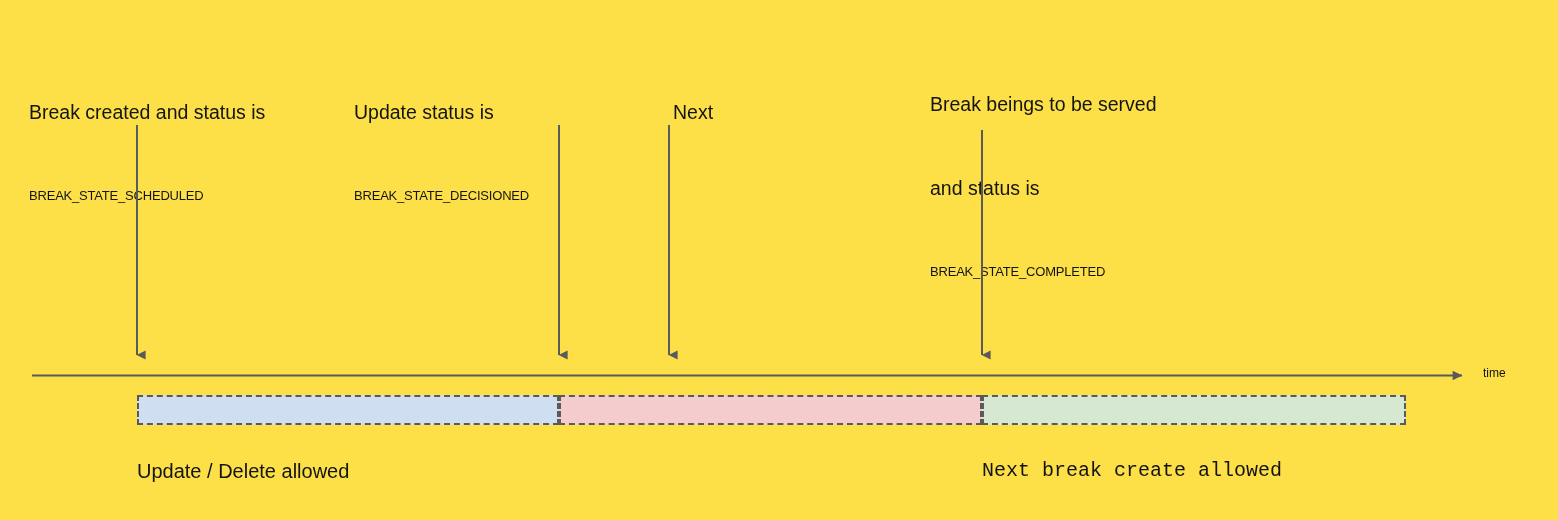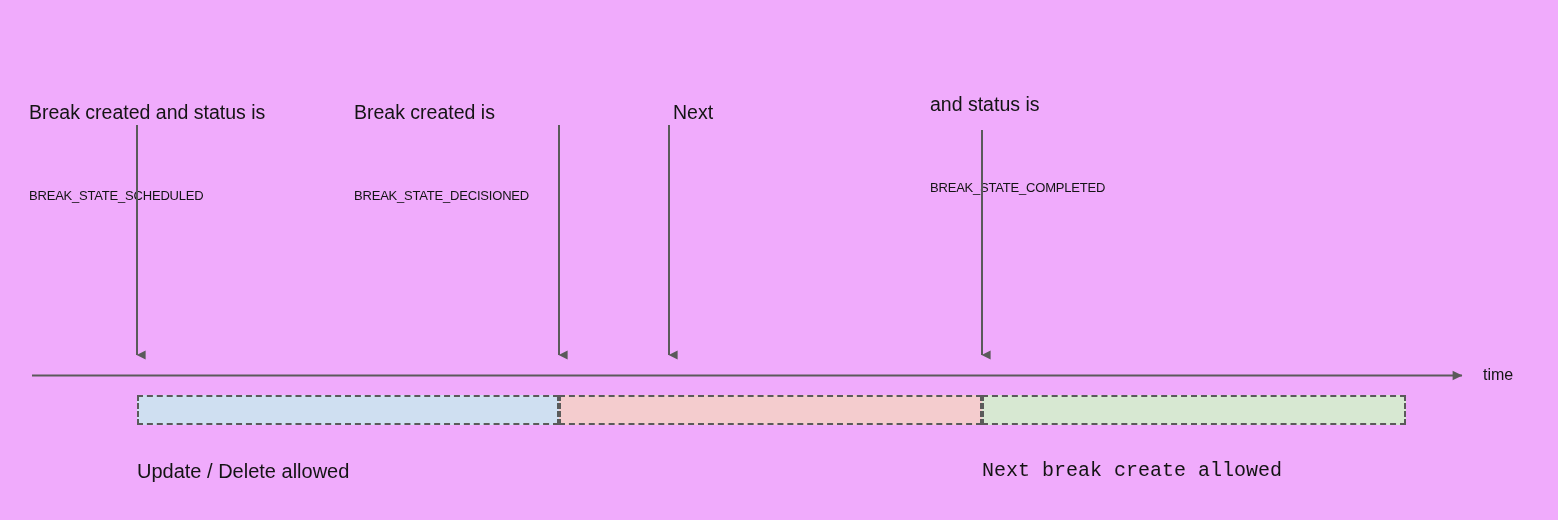--- a/index.html
+++ b/index.html
@@ -10,21 +10,21 @@
   }
   body {
     font-family: "Liberation Sans", sans-serif;
     color: #1b1b1b;
     -webkit-font-smoothing: antialiased;
   }
   #canvas {
     position: relative;
     width: 1558px;
     height: 520px;
-    background: #f0abfc;
+    background: #fde047;
     overflow: hidden;
   }
 
   
   .annotation {
     position: absolute;
     font-size: 19.5px;
     line-height: 28px;
     color: #141414;
     white-space: pre;
@@ -48,21 +48,21 @@
     left: 0;
     top: 0;
     width: 1558px;
     height: 520px;
     pointer-events: none;
   }
 
   
   .axis-label {
     position: absolute;
-    font-size: 16px;
+    font-size: 12px;
     color: #141414;
     font-family: "Liberation Sans", sans-serif;
   }
 
   
   .segment {
     position: absolute;
     top: 395px;
     height: 30px;
     box-sizing: border-box;
@@ -85,29 +85,30 @@
 <body>
 
 <div id="canvas">
 
   <div class="annotation" style="left:29px; top:42px;">
     <span class="line-sans">Break created and status is</span>
     <span class="line-mono">BREAK_STATE_SCHEDULED</span>
   </div>
 
   <div class="annotation" style="left:354px; top:42px;">
-    <span class="line-sans">Break created is</span>
+    <span class="line-sans">Update status is</span>
     <span class="line-mono">BREAK_STATE_DECISIONED</span>
   </div>
 
   <div class="annotation" style="left:673px; top:42px;">
     <span class="line-sans">Next</span>
   </div>
 
   <div class="annotation" style="left:930px; top:34px;">
+    <span class="line-sans">Break beings to be served</span>
     <span class="line-sans">and status is</span>
     <span class="line-mono">BREAK_STATE_COMPLETED</span>
   </div>
 
   <svg id="vector" viewBox="0 0 1558 520">
     <defs>
       <marker id="arrowDown" markerWidth="10" markerHeight="10" refX="5" refY="9" orient="auto" markerUnits="userSpaceOnUse">
         <path d="M0.6,0.4 L9.4,0.4 L5,9.4 Z" fill="#5a5a5a"></path>
       </marker>
       <marker id="arrowRight" markerWidth="11" markerHeight="11" refX="10" refY="5.5" orient="auto" markerUnits="userSpaceOnUse">

